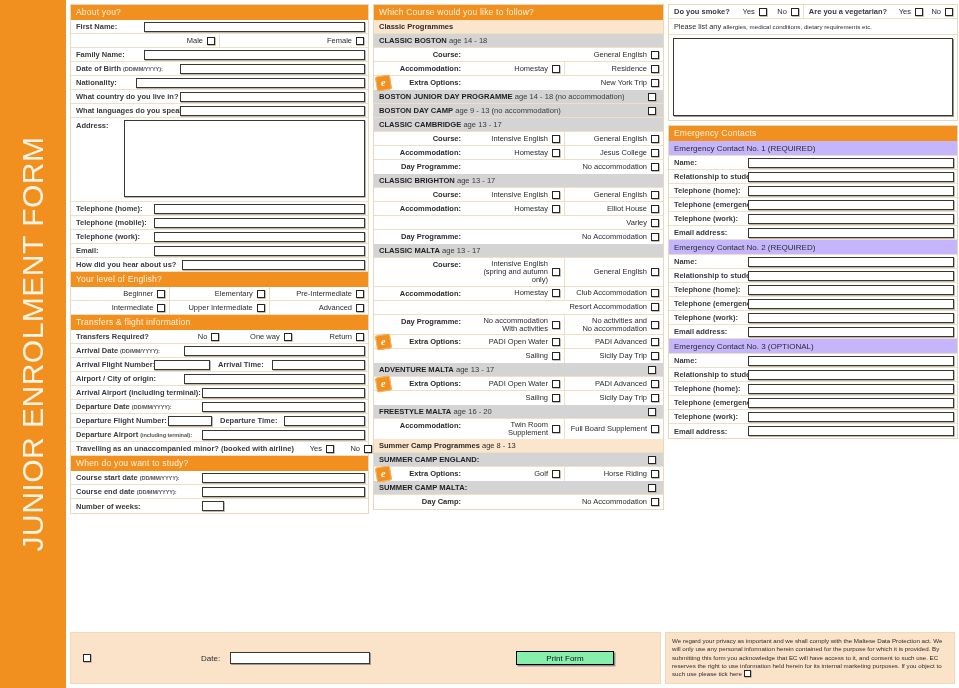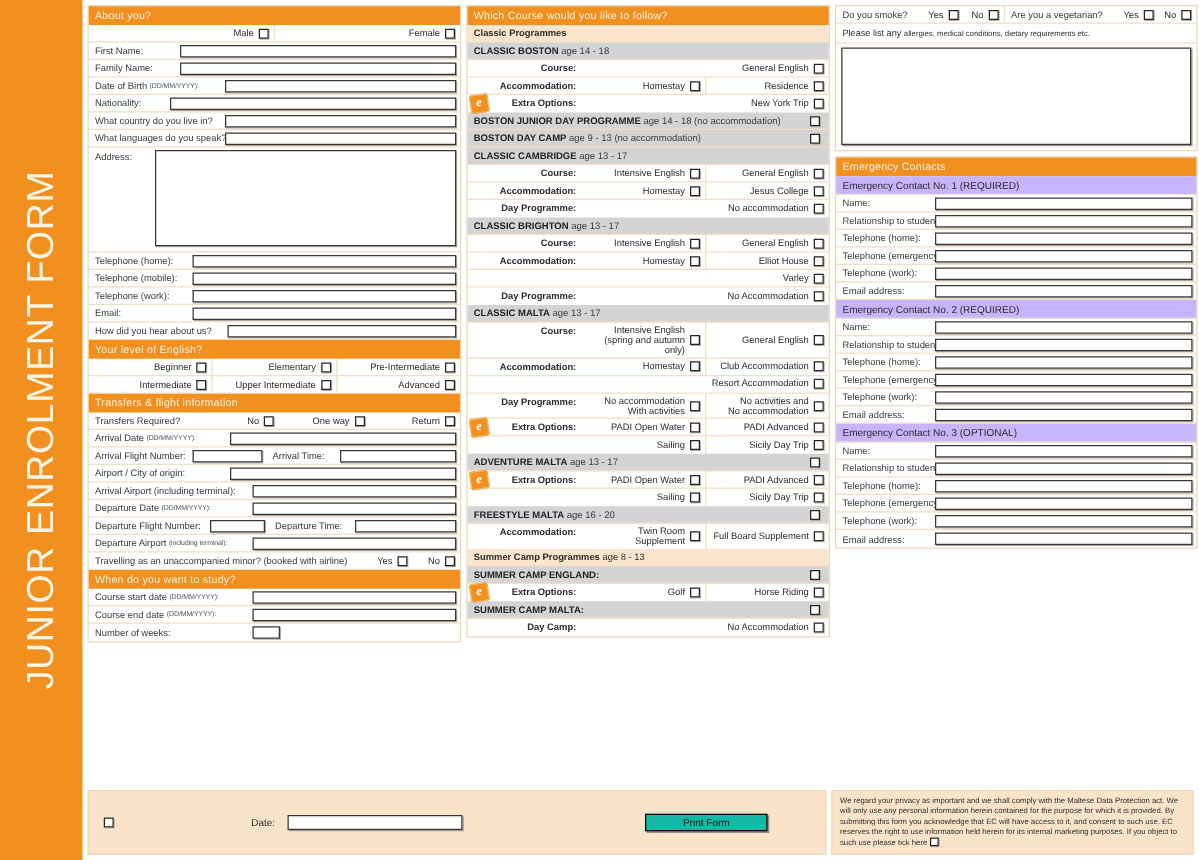--- a/index.html
+++ b/index.html
@@ -45,21 +45,21 @@
     padding:2px 5px 3px 5px; font-size:8.5px; letter-spacing:.2px;
   }
   .row {
     display:flex; align-items:stretch;
     border-bottom:1px solid #EFE0C4;
     min-height:14px;
   }
   .row:last-child { border-bottom:none; }
   .lbl {
     padding:2px 4px 2px 5px; font-size:7.5px; color:#3a3a3a;
-    display:flex; align-items:center; white-space:nowrap;
+    display:flex; align-items:center; white-space:nowrap;font-weight:bold;
   }
   .lbl .tiny { font-size:5.6px; color:#555; margin-left:2px; letter-spacing:-.1px; }
   .fld { flex:1; display:flex; align-items:center; padding:1px 3px 1px 1px; }
   .inp {
     flex:1; height:10px; border:1px solid #3a3632; background:#fff;
     box-shadow:0.7px 0.7px 0 #9e9a92;
   }
   .inp.xs  { flex:0 0 22px; }
   .inp.tall { height:77px; }
 
@@ -126,21 +126,21 @@
     flex:1; background:#FBE3CA; border:1px solid #EFD9B8;
     display:flex; align-items:center; padding:0 12px; gap:10px;
     height:52px; font-size:8px;
   }
   .terms .grow { flex:1; }
   .date-inp {
     width:140px; height:12px; border:1.3px solid #3a3632; background:#fff;
     box-shadow:1px 1px 0 #9e9a92;
   }
   .print-btn {
-    width:98px; height:14px; background:#14b8a6; border:1px solid #000;
+    width:98px; height:14px; background:#86efac; border:1px solid #000;
     box-shadow:1.4px 1.4px 0 #8d8d8d;
     display:flex; align-items:center; justify-content:center;
     font-size:8px; color:#111;
   }
   .privacy {
     width:290px; background:#FBE3CA; border:1px solid #EFD9B8;
     padding:4px 6px; font-size:6.2px; line-height:1.35; color:#2b2b2b;
     height:52px;
   }
   .privacy .cb { vertical-align:-1px; margin-left:2px; width:7px;height:7px;flex:none; }
@@ -155,35 +155,35 @@
   </div>
 
   <div class="cols">
 
     <div class="col col-left">
 
       <div class="block">
         <div class="hdr">About you?</div>
 
         <div class="row">
+          <div class="lbl" style="width:72px">First Name:</div>
+          <div class="fld">
+              <div class="inp"></div>
+            </div>
+        </div>
+
+        <div class="row">
           <div class="cell first">
             <span>Male</span>
             <span class="cb"></span>
           </div>
           <div class="cell">
             <span>Female</span>
             <span class="cb"></span>
           </div>
-        </div>
-
-        <div class="row">
-          <div class="lbl" style="width:72px">First Name:</div>
-          <div class="fld">
-              <div class="inp"></div>
-            </div>
         </div>
         <div class="row">
           <div class="lbl" style="width:72px">Family Name:</div>
           <div class="fld">
               <div class="inp"></div>
             </div>
         </div>
         <div class="row">
           <div class="lbl" style="width:108px">
             <span>Date of Birth</span>

